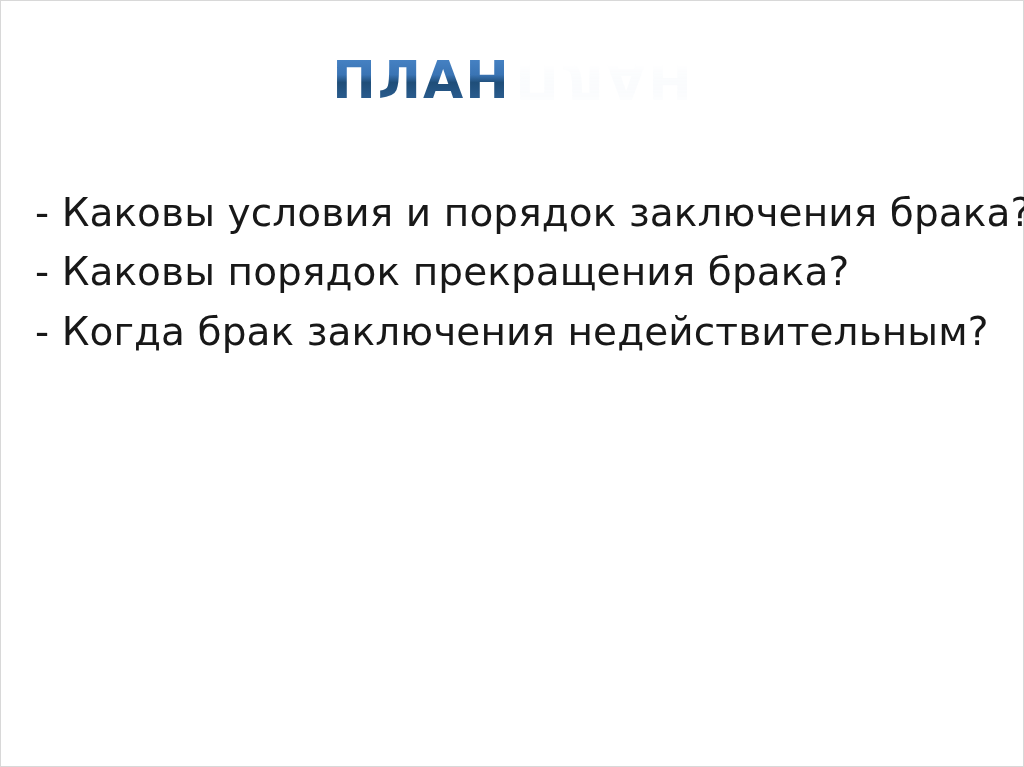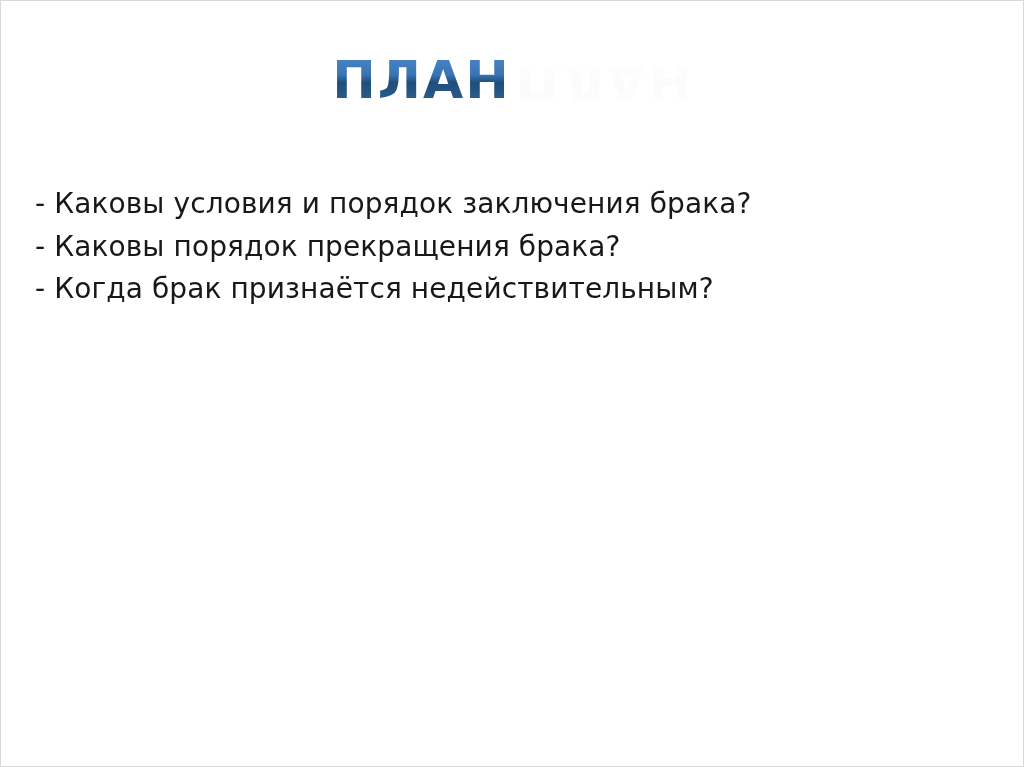--- a/index.html
+++ b/index.html
@@ -61,36 +61,36 @@
     mask-image: linear-gradient(to top, rgba(0,0,0,0.85), rgba(0,0,0,0));
   }
   .body-block {
     position: absolute;
     top: 182px;
     left: 34px;
     width: 950px;
   }
   .body-line {
     font-family: "DejaVu Sans", sans-serif;
-    font-size: 28px;
+    font-size: 39px;
     line-height: 1.52;
     color: #181818;
     white-space: nowrap;
     letter-spacing: 0.1px;
   }
 </style>
 </head>
 <body>
 
 <div class="slide">
 
   <div class="title-block">
     <div class="slide-title">План</div>
     <div class="title-reflection" aria-hidden="true">План</div>
   </div>
 
   <div class="body-block">
     <div class="body-line">- Каковы условия и порядок заключения брака?</div>
     <div class="body-line">- Каковы порядок прекращения брака?</div>
-    <div class="body-line">- Когда брак признаётся недействительным?</div>
+    <div class="body-line">- Когда брак заключения недействительным?</div>
   </div>
 
 </div>
 
 </body></html>

